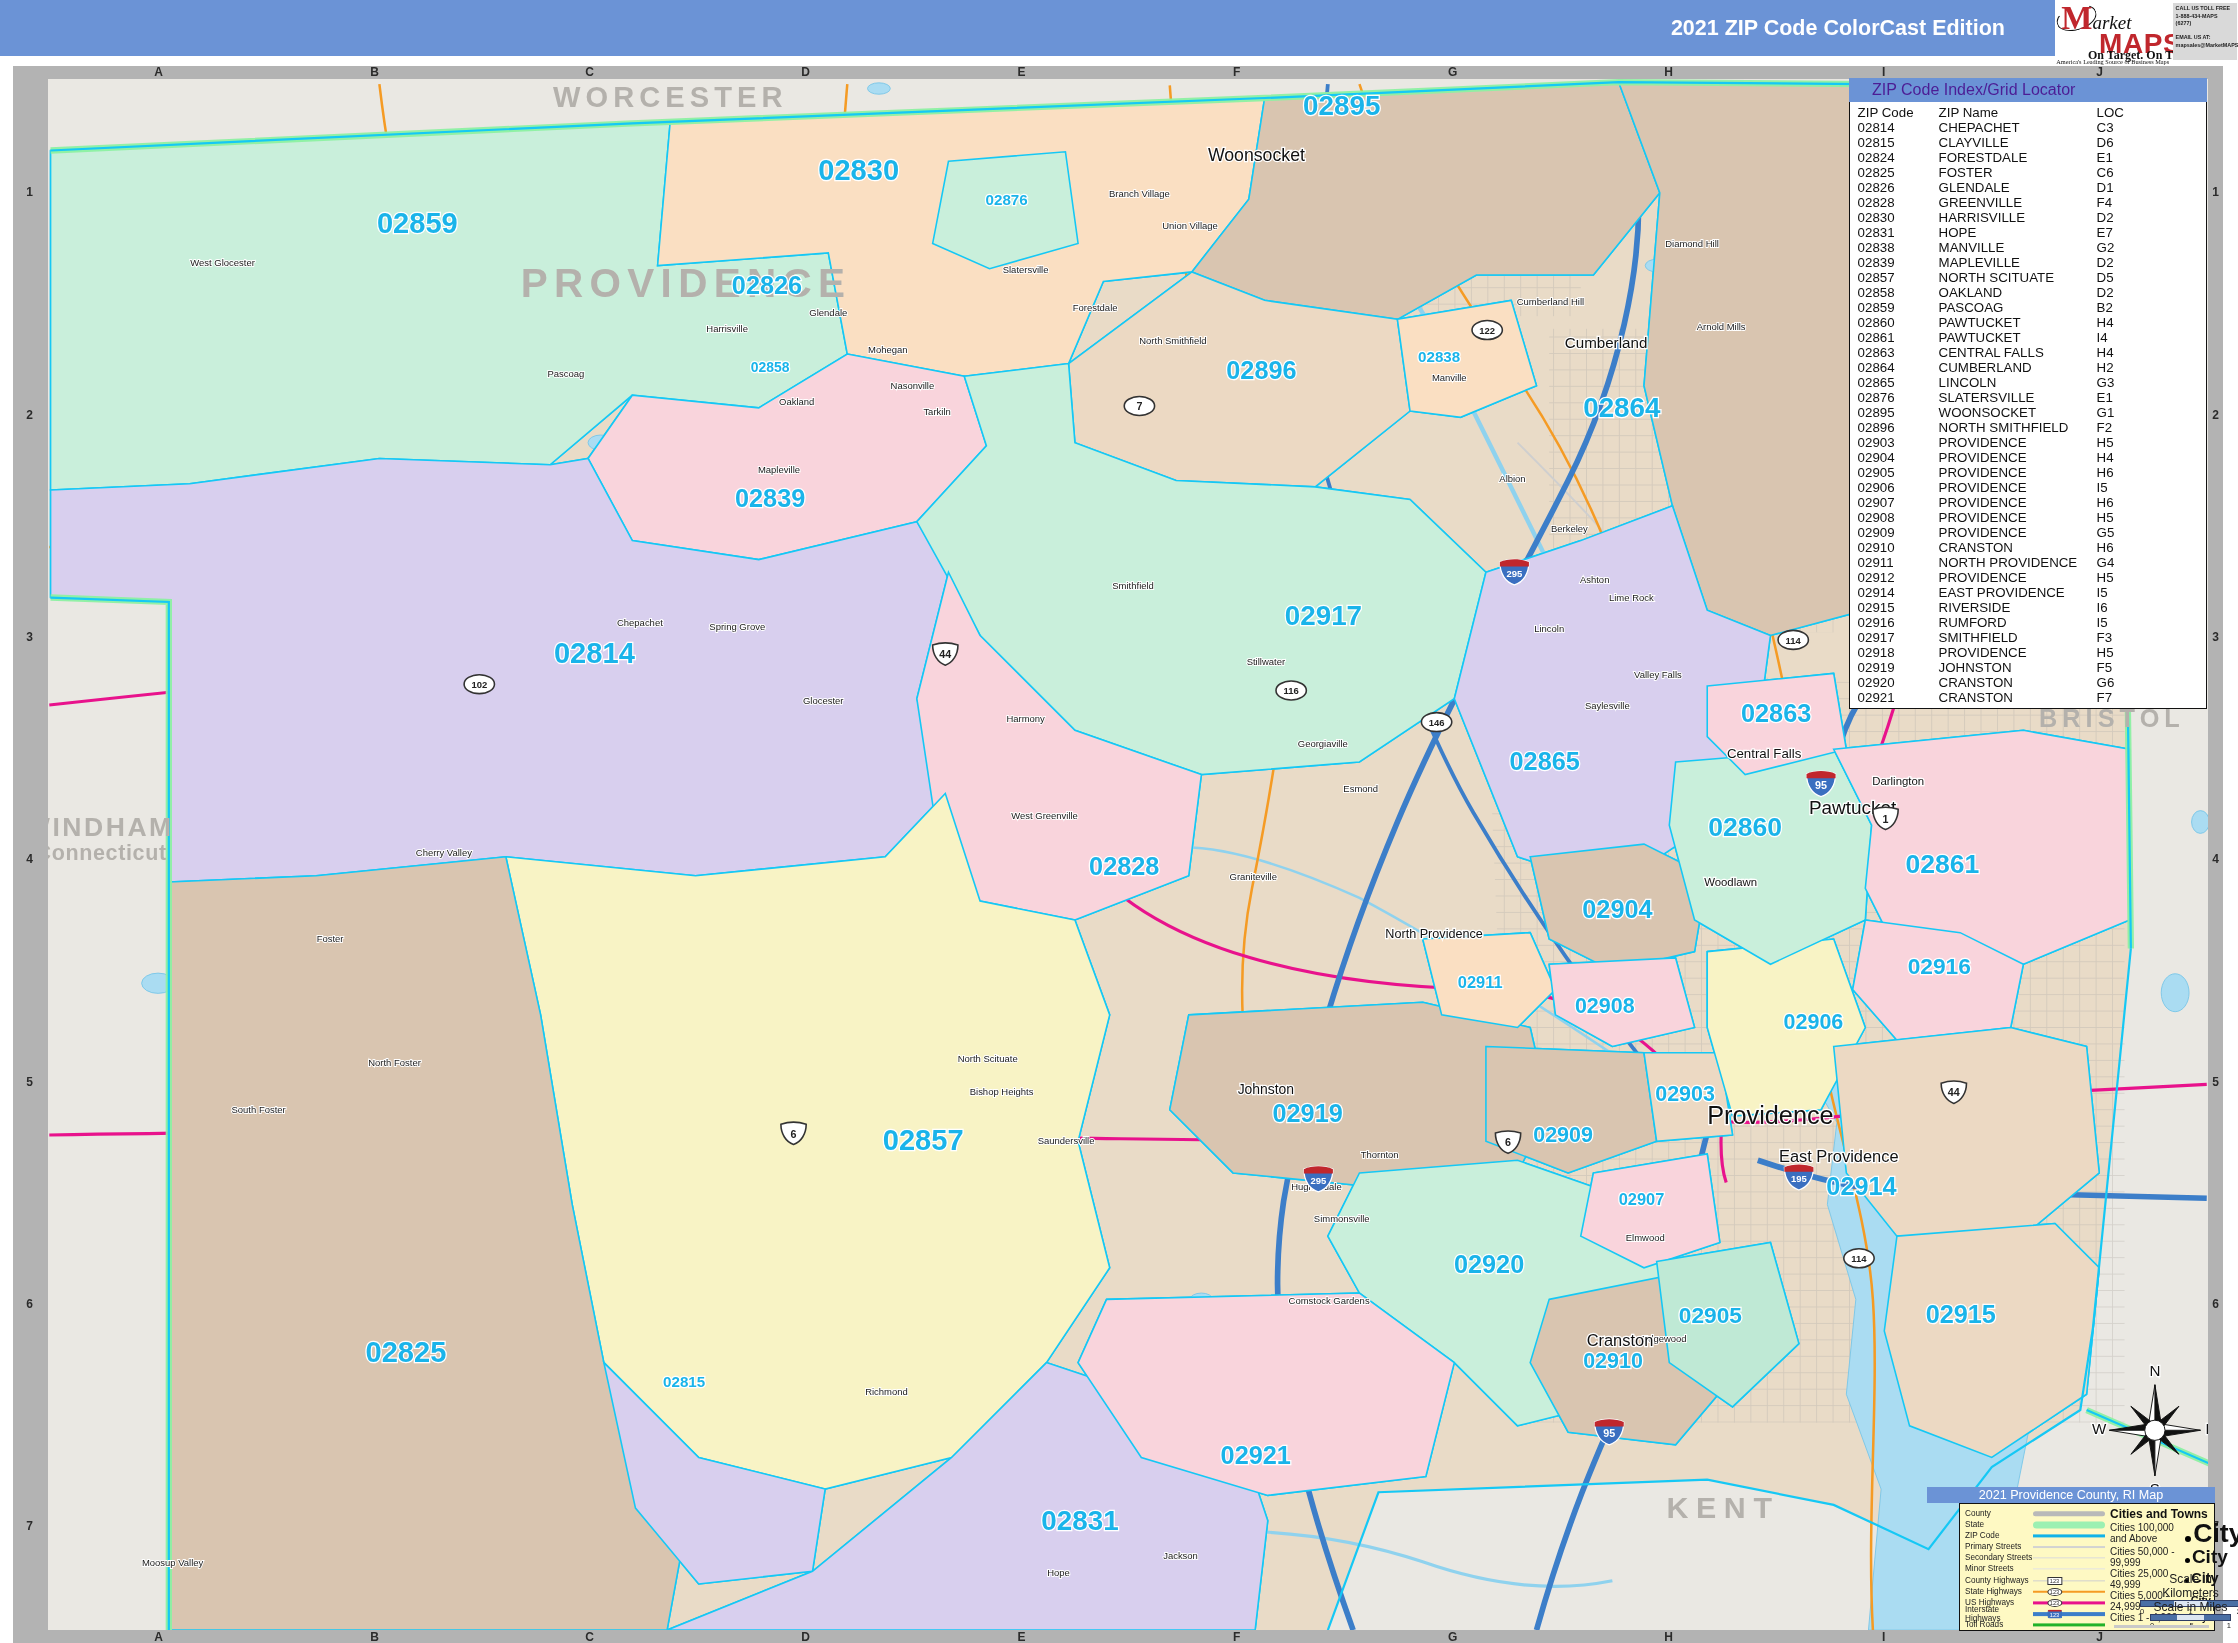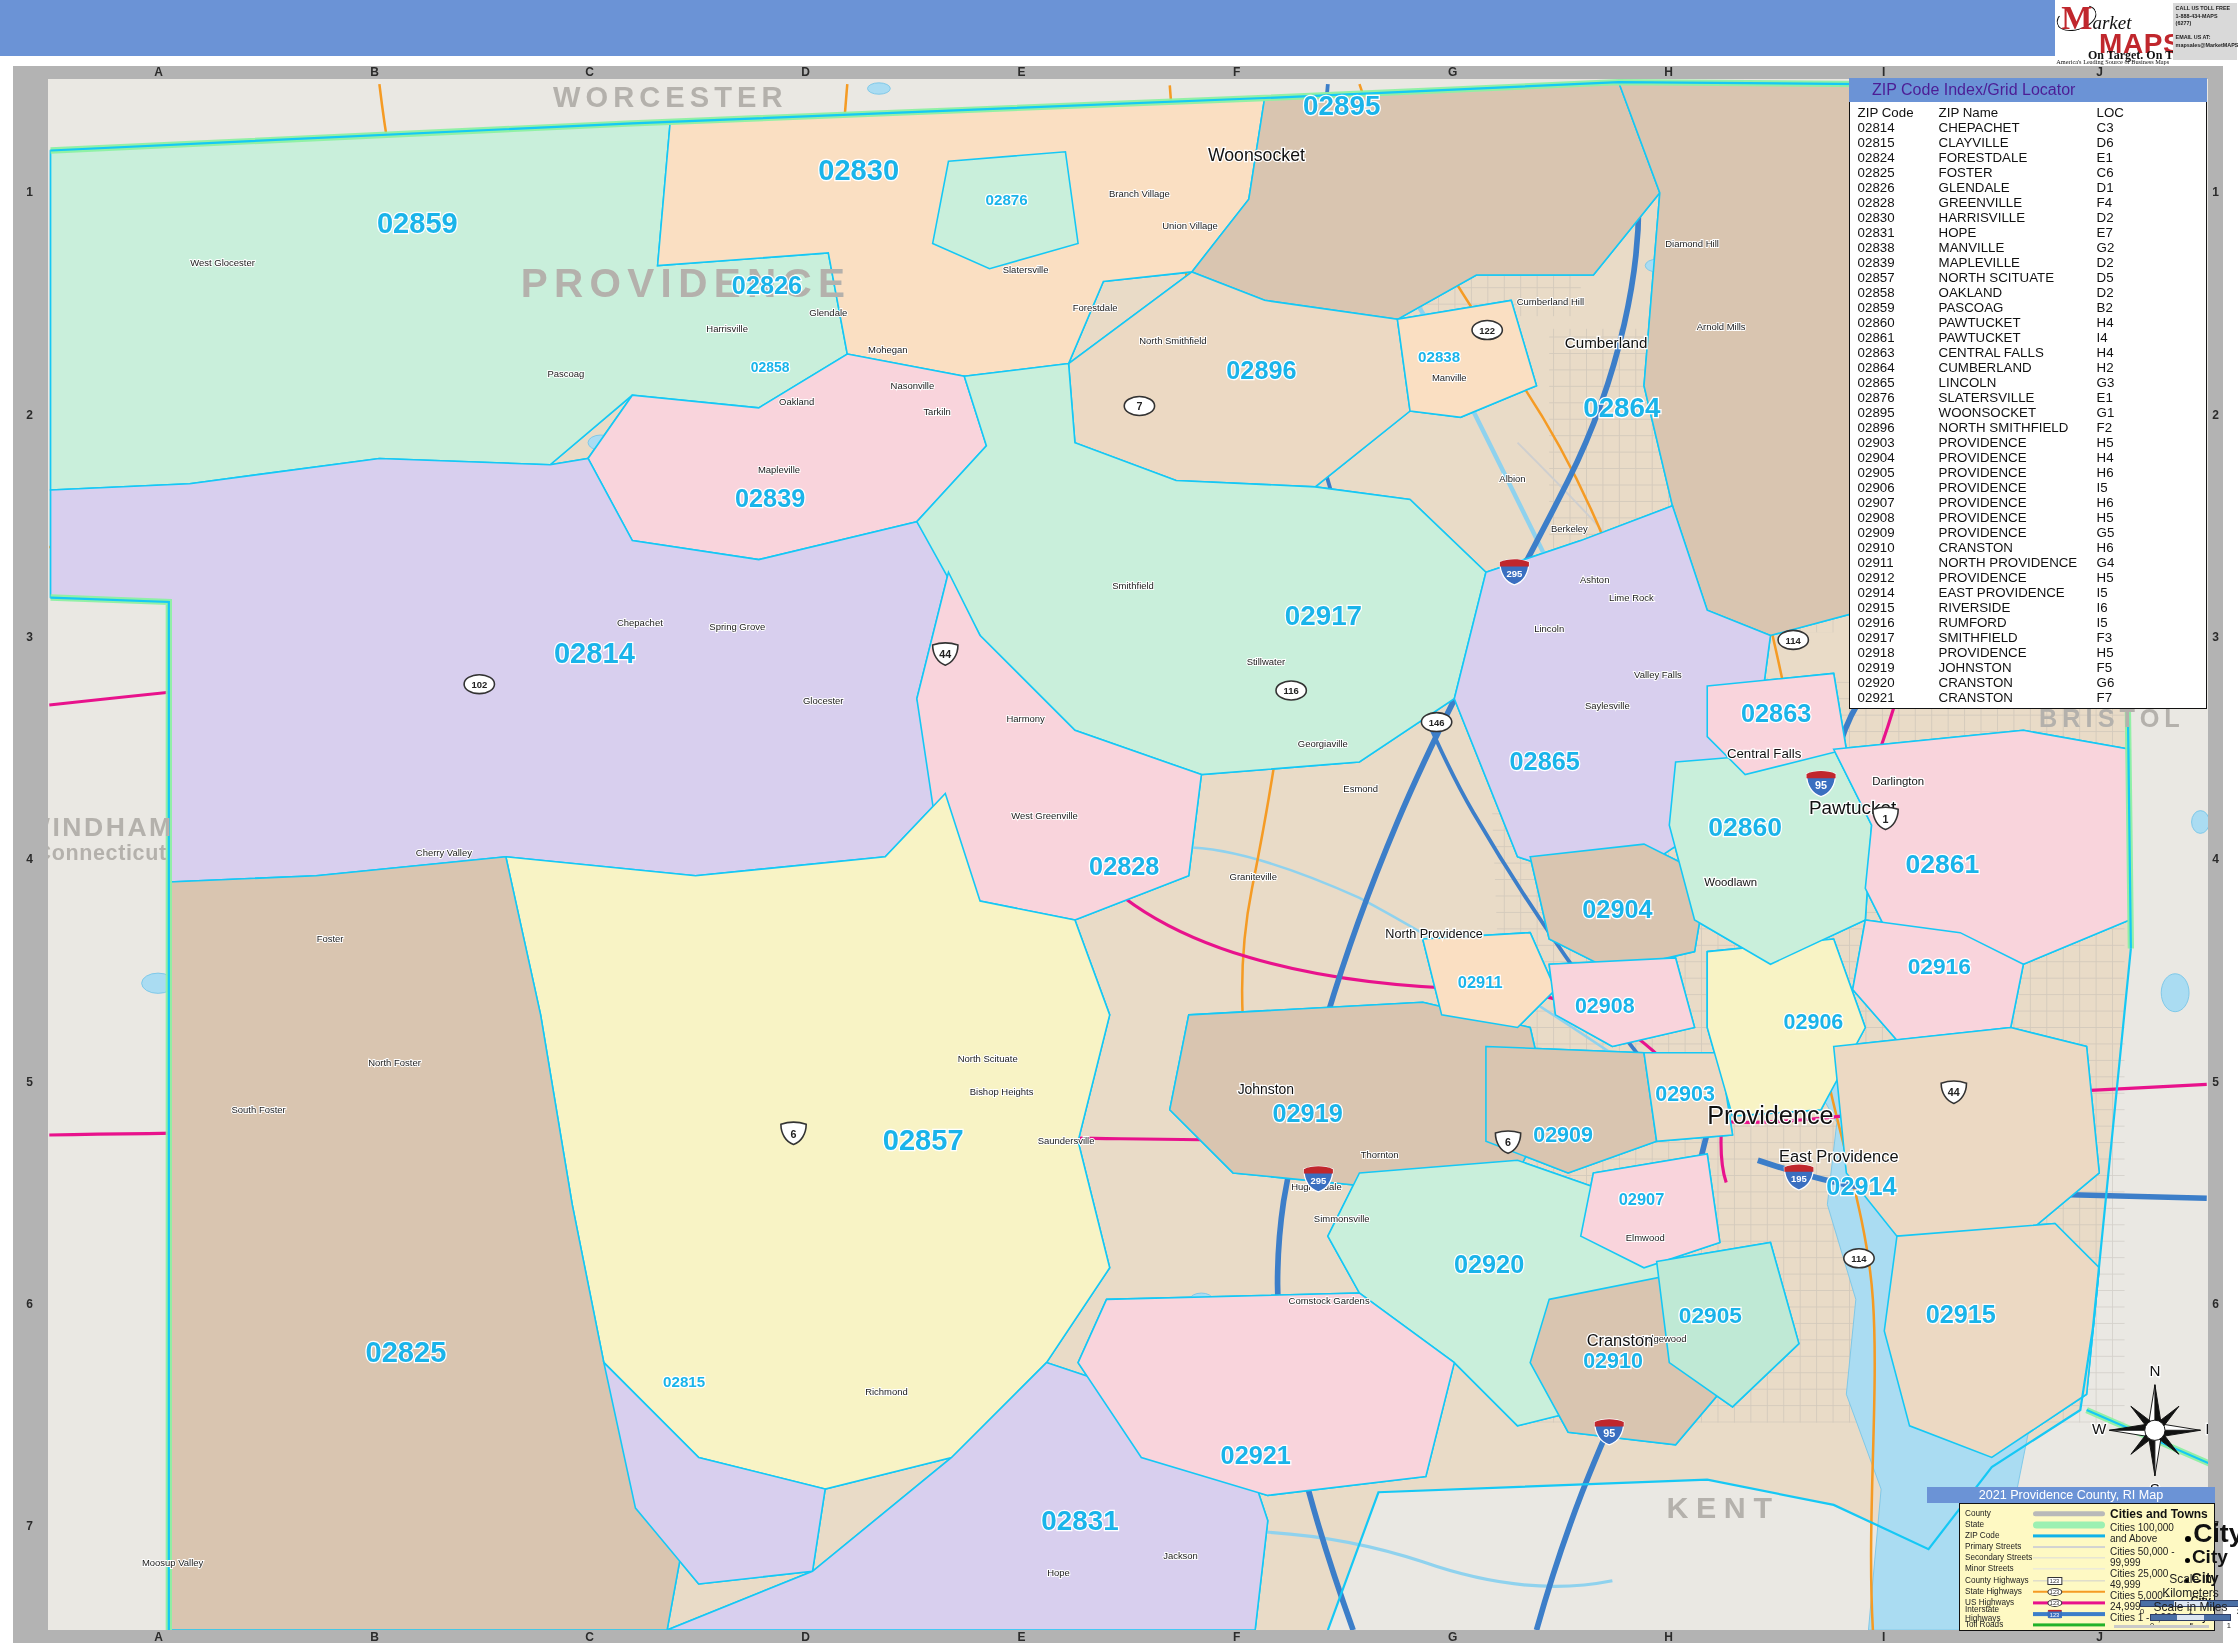--- a/index.html
+++ b/index.html
@@ -452,20 +452,21 @@
         </g>
         <text x="3408" y="2176" class="clab" font-size="24" text-anchor="middle">N</text>
         <text x="3496" y="2268" class="clab" font-size="24" text-anchor="middle">E</text>
         <text x="3408" y="2362" class="clab" font-size="24" text-anchor="middle">S</text>
         <text x="3320" y="2268" class="clab" font-size="24" text-anchor="middle">W</text>
       </g>
   </g>
 </svg>
 
 <div id="banner" class="abs">
+  <div class="edition">2021 ZIP Code ColorCast Edition</div>
 </div>
 
 <div id="logo" class="abs">
   <div class="swoosh"></div>
   <div class="mrow">
     <span class="bigm">M</span><span class="arket">arket</span>
   </div>
   <div class="maps">MAPS</div>
   <div class="tagline">On Target.  On Time.</div>
   <div class="subtag">America's Leading Source of Business Maps</div>

